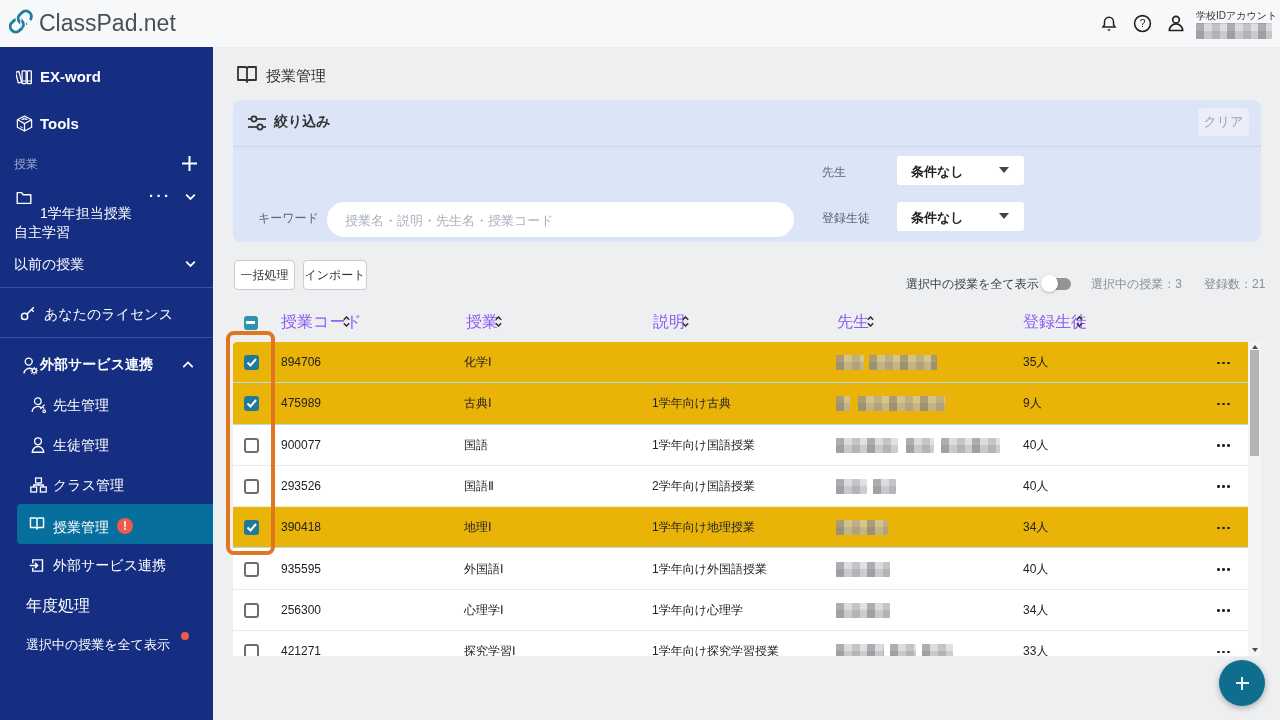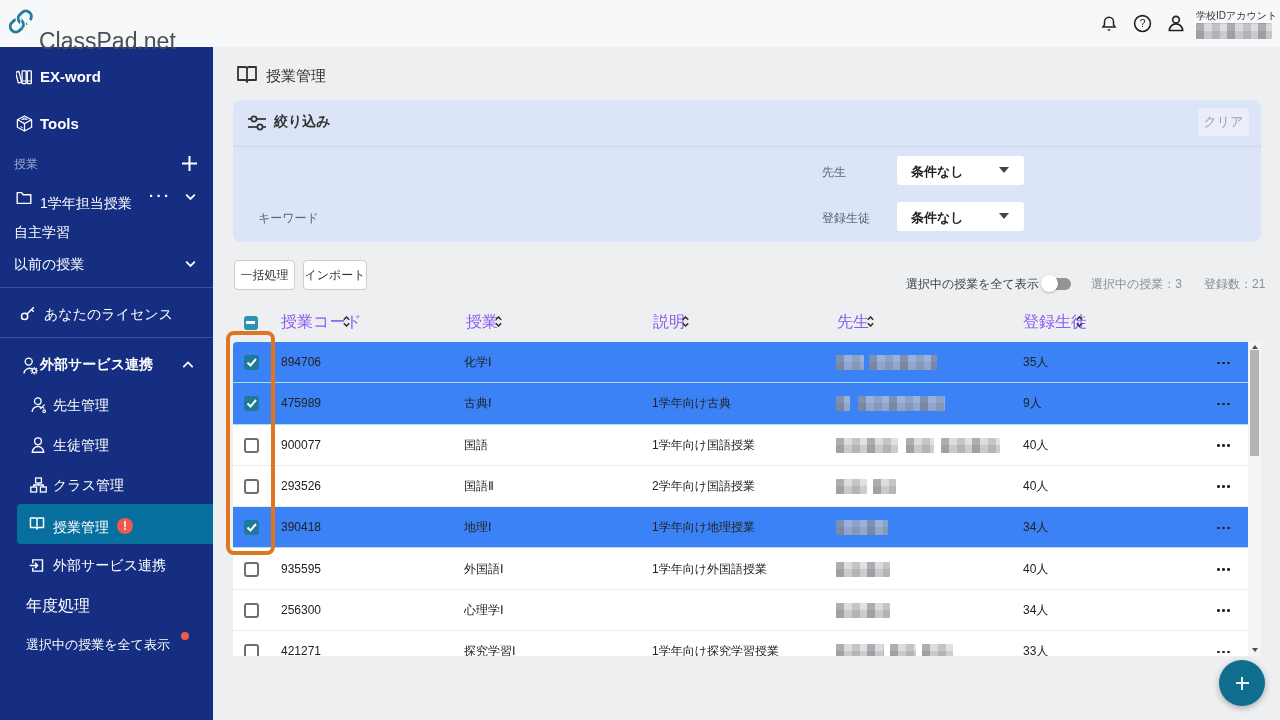--- a/index.html
+++ b/index.html
@@ -2,21 +2,21 @@
 <html><head>
 <meta charset="utf-8">
 <style>
   * { margin:0; padding:0; box-sizing:border-box; }
   html,body { width:1280px; height:720px; overflow:hidden; font-family:"Liberation Sans", sans-serif; }
   body { position:relative; background:#edeff0; }
   .abs { position:absolute; }
 
   
   #header { position:absolute; left:0; top:0; width:1280px; height:47px; background:#f7f8f9; }
-  #logo-text { position:absolute; left:39px; top:28px; font-size:23px; color:#4a4f54;text-align:center; }
+  #logo-text { position:absolute; left:39px; top:10px; font-size:23px; color:#4a4f54;text-align:center; }
   .blur { background:
       repeating-linear-gradient(90deg, rgba(118,118,124,0.50) 0 8px, rgba(196,196,200,0.28) 8px 16px, rgba(150,150,156,0.42) 16px 24px, rgba(208,208,211,0.24) 24px 31px),
       repeating-linear-gradient(0deg, rgba(168,168,172,0.60) 0 8px, rgba(206,206,209,0.52) 8px 15px);
     border-radius:1px; }
 
   
   #sidebar { position:absolute; left:0; top:47px; width:213px; height:673px; background:#152e81; color:#fff; }
   .sb-label { color:#9aa7cf; font-size:12px; }
   .sel { position:absolute; left:17px; width:196px; background:#076f9e; border-radius:4px 0 0 4px; }
   .divider { position:absolute; left:0; width:213px; height:1px; background:#3c51a0; }
@@ -31,21 +31,21 @@
   #kw-ph { position:absolute; left:18px; top:10px; color:#aab1bd; font-size:13px; }
   .dropdown { position:absolute; width:127px; height:29px; background:#fff; border-radius:3px; font-size:13px; color:#222; font-weight:bold; }
   .dd-arrow { position:absolute; right:15px; top:11px; width:0; height:0; border-left:5.5px solid transparent; border-right:5.5px solid transparent; border-top:6.5px solid #444; }
 
   .btn { position:absolute; height:30px; background:#fff; border:1px solid #c9ccd1; border-radius:4px; font-size:12px; color:#333; text-align:center; line-height:28px; white-space:nowrap; }
 
   
   #thead { position:absolute; left:20px; top:258px; width:1028px; height:42px; font-size:16px; color:#8b5cf6; }
   #tbody { position:absolute; left:20px; top:295px; width:1028px; height:314px; background:#fff; overflow:hidden; border-radius:4px 0 0 0; }
   .row { position:absolute; left:0; width:1015px; height:41.3px; border-bottom:1px solid #ececec; background:#fff; }
-  .row.on { background:#3b82f6; border-bottom:1px solid #addceb; }
+  .row.on { background:#eab308; border-bottom:1px solid #addceb; }
   .cell { position:absolute; top:0; height:41px; line-height:41px; font-size:12px; color:#222; }
   .cb { position:absolute; left:11px; top:13px; width:15px; height:15px; border-radius:3px; }
   .cb.off { background:#fff; border:2px solid #6e6e6e; }
   .cb.chk { background:#1e7a99; }
 
   #orange-box { position:absolute; left:12.5px; top:283.5px; width:49px; height:224px; border:4.5px solid #e0761f; border-radius:8px; z-index:5; }
 
   
   #sbar { position:absolute; right:0; top:0; width:13px; height:314px; background:#f4f4f4; }
   #sbar-thumb { position:absolute; left:2px; top:8px; width:9px; height:106px; background:#b3b3b3; }
@@ -67,20 +67,23 @@
         <line x1="1" y1="6" x2="19" y2="6"></line>
           <circle cx="7" cy="6" r="2.6" fill="#dbe5f7"></circle>
         <line x1="1" y1="14" x2="19" y2="14"></line>
           <circle cx="13" cy="14" r="2.6" fill="#dbe5f7"></circle>
       </g>
     </svg>
     <div class="abs" style="left:41px; top:13px; font-size:14px; color:#333; font-weight:bold;">絞り込み</div>
     <div id="clear-btn">クリア</div>
     <div style="position:absolute; left:0; top:46px; width:1028px; height:1px; background:#ccd5e9;"></div>
     <div class="flabel" style="left:25px; top:110px;">キーワード</div>
+    <div id="kw-input">
+        <div id="kw-ph">授業名・説明・先生名・授業コード</div>
+      </div>
     <div class="flabel" style="left:589px; top:64px;">先生</div>
     <div class="dropdown" style="left:664px; top:56px;">
         <span style="position:absolute; left:14px; top:7px;">条件なし</span>
         <span class="dd-arrow"></span>
       </div>
     <div class="flabel" style="left:589px; top:110px;">登録生徒</div>
     <div class="dropdown" style="left:664px; top:102px;">
         <span style="position:absolute; left:14px; top:7px;">条件なし</span>
         <span class="dd-arrow"></span>
       </div>
@@ -208,20 +211,21 @@
     <div style="position:absolute; right:18px; top:19.5px; width:13px; height:2.6px;">
       <i style="position:absolute;left:0;top:0;width:2.6px;height:2.6px;border-radius:50%;background:#222;"></i>
       <i style="position:absolute;left:5.2px;top:0;width:2.6px;height:2.6px;border-radius:50%;background:#222;"></i>
       <i style="position:absolute;left:10.4px;top:0;width:2.6px;height:2.6px;border-radius:50%;background:#222;"></i>
     </div>
   </div>
       <div class="row " style="top:247.8px;">
     <div class="cb off"></div>
     <div class="cell" style="left:48px;">256300</div>
     <div class="cell" style="left:231px;">心理学Ⅰ</div>
+    <div class="cell" style="left:419px;">1学年向け心理学</div>
     <div class="blur" style="position:absolute; left:603px; top:13px; height:15px; width:54px;"></div>
     <div class="cell" style="left:790px;">34人</div>
     <div style="position:absolute; right:18px; top:19.5px; width:13px; height:2.6px;">
       <i style="position:absolute;left:0;top:0;width:2.6px;height:2.6px;border-radius:50%;background:#222;"></i>
       <i style="position:absolute;left:5.2px;top:0;width:2.6px;height:2.6px;border-radius:50%;background:#222;"></i>
       <i style="position:absolute;left:10.4px;top:0;width:2.6px;height:2.6px;border-radius:50%;background:#222;"></i>
     </div>
   </div>
       <div class="row " style="top:289.1px;">
     <div class="cb off"></div>
@@ -276,21 +280,21 @@
         </g>
       </svg></div>
     <div class="abs" style="left:40px; top:68px; font-size:15px; font-weight:bold;">Tools</div>
     <div class="abs sb-label" style="left:14px; top:109px;">授業</div>
     <svg class="abs" style="left:182px; top:109px;" width="15" height="15" viewBox="0 0 15 15">
       <path d="M7.5 0 V15 M0 7.5 H15" stroke="#fff" stroke-width="2"></path>
     </svg>
     <div class="abs" style="left:16px; top:144px;"><svg width="16" height="14" viewBox="0 0 16 14">
         <path d="M1.2 1.6 h4.4 l1.7 2.1 h7.5 v8.7 h-13.6 z" fill="none" stroke="#fff" stroke-width="1.4" stroke-linejoin="round"></path>
       </svg></div>
-    <div class="abs" style="left:40px; top:148px; font-size:14px; ">1学年担当授業</div>
+    <div class="abs" style="left:40px; top:158px; font-size:14px; ">1学年担当授業</div>
     <div class="abs" style="left:149px; top:140px; font-size:15px; letter-spacing:2.5px; font-weight:bold;">···</div>
     <svg class="abs" style="left:185px; top:146px;" width="11" height="8" viewBox="0 0 14 9">
       <path d="M1.5 1.5 L7 7 L12.5 1.5" fill="none" stroke="#fff" stroke-width="2.2"></path>
     </svg>
     <div class="abs" style="left:14px; top:177px; font-size:14px; ">自主学習</div>
     <div class="abs" style="left:14px; top:209px; font-size:14px; ">以前の授業</div>
     <svg class="abs" style="left:185px; top:213px;" width="11" height="8" viewBox="0 0 14 9">
       <path d="M1.5 1.5 L7 7 L12.5 1.5" fill="none" stroke="#fff" stroke-width="2.2"></path>
     </svg>
     <div class="divider" style="top:240px"></div>

